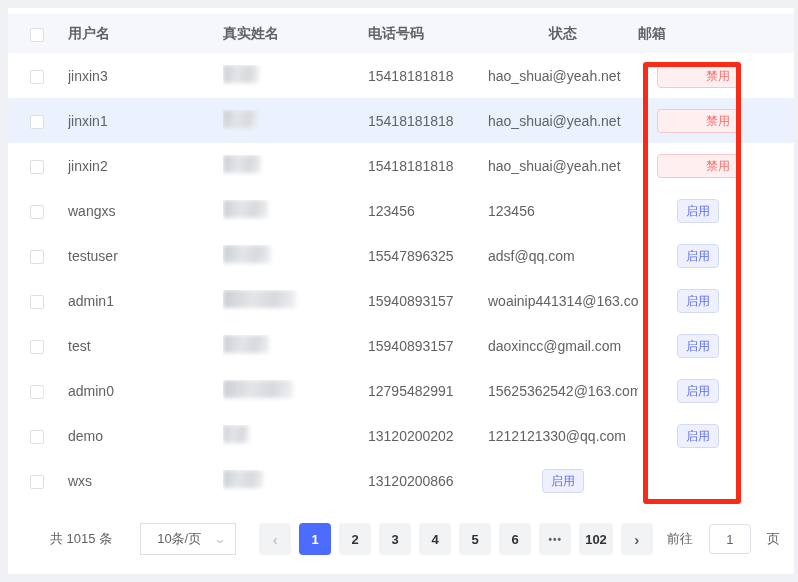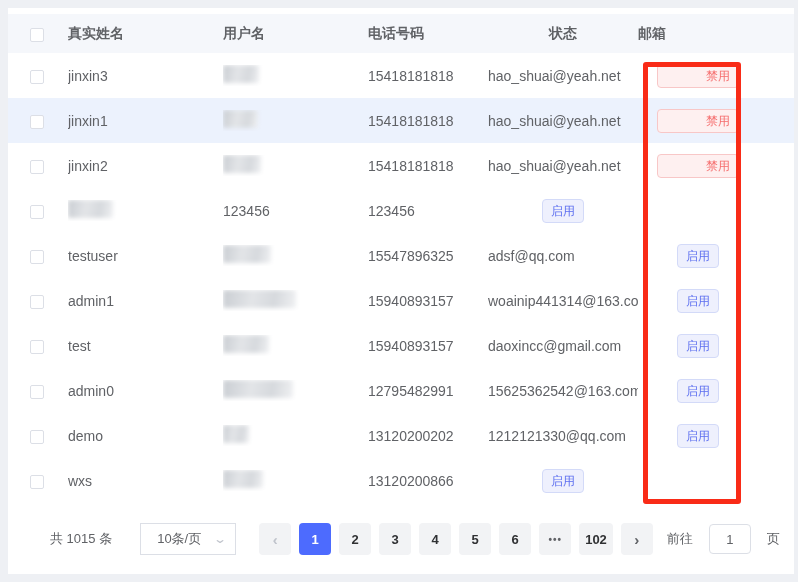--- a/index.html
+++ b/index.html
@@ -133,22 +133,22 @@
 <body>
 
 <div class="card">
 
   <div class="table">
     <div class="thead">
       <div class="tr">
         <div class="td">
           <span class="checkbox"></span>
         </div>
+        <div class="td">用户名</div>
         <div class="td">真实姓名</div>
-        <div class="td">用户名</div>
         <div class="td">电话号码</div>
         <div class="td cell-status">状态</div>
         <div class="td">邮箱</div>
       </div>
     </div>
     <div id="tbody">
         <div class="tr">
     <div class="td">
       <span class="checkbox"></span>
     </div>
@@ -187,20 +187,21 @@
     <div class="td c-phone">15418181818</div>
     <div class="td c-email">hao_shuai@yeah.net</div>
     <div class="td cell-status">
       <span class="badge danger">禁用</span>
     </div>
   </div>
         <div class="tr">
     <div class="td">
       <span class="checkbox"></span>
     </div>
+    <div class="td c-username">wangxs</div>
     <div class="td">
       <span class="redacted" style="width: 45px;"></span>
     </div>
     <div class="td c-phone">123456</div>
     <div class="td c-email">123456</div>
     <div class="td cell-status">
       <span class="badge primary">启用</span>
     </div>
   </div>
         <div class="tr">

